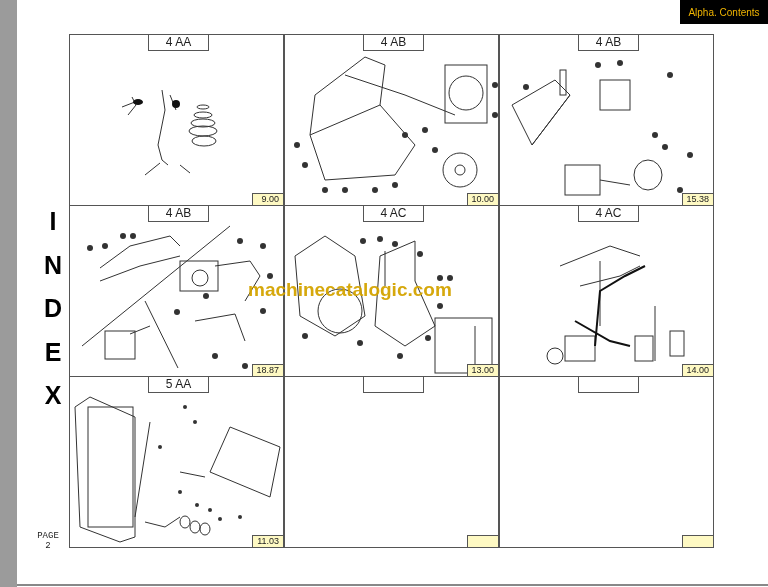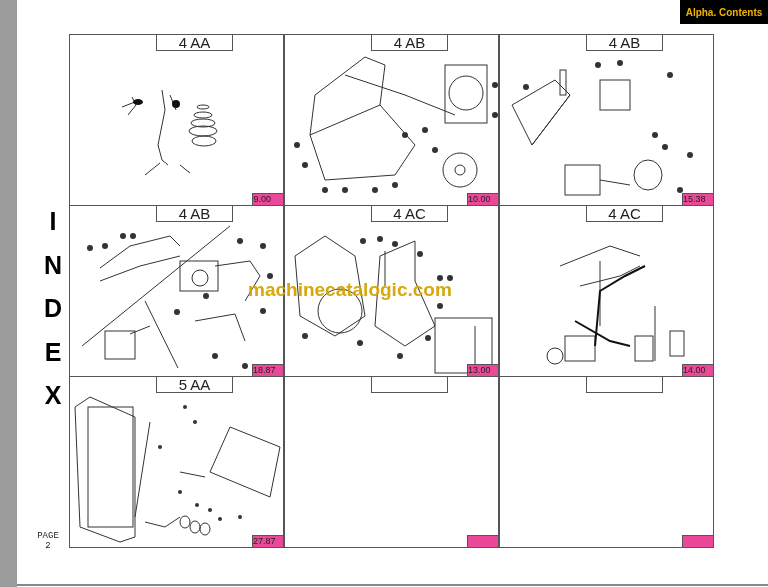--- a/index.html
+++ b/index.html
@@ -1,30 +1,30 @@
 <!DOCTYPE html>
 <html><head>
 <meta charset="utf-8">
 <style>
   * { box-sizing: border-box; margin: 0; padding: 0; }
   html, body { width: 768px; height: 587px; overflow: hidden; background: #ffffff; }
   body { position: relative; font-family: "Liberation Sans", sans-serif; }
   .gutter { position: absolute; left: 0; top: 0; width: 17px; height: 587px; background: #9b9b9b; }
   .alpha-btn { position: absolute; right: 0; top: 0; width: 88px; height: 24px; background: #000; color: #f0b400;
-    font-weight: bold; font-size: 10px; display: flex; align-items: center; justify-content: center; cursor: pointer; margin-left: 24px; }
+    font-weight: normal; font-size: 10px; display: flex; align-items: center; justify-content: center; cursor: pointer; margin-left: 24px; }
   .index-letters { position: absolute; left: 38px; top: 200px; width: 30px; display: flex; flex-direction: column; align-items: center; }
   .index-letters span { font-weight: bold; font-size: 25px; line-height: 43.5px; color: #000; }
   .page-label { position: absolute; left: 30px; top: 531px; width: 36px; text-align: center; font-size: 9px; line-height: 10px; color: #222; font-family: Liberation Mono, monospace; }
   .bottom-rule { position: absolute; left: 17px; right: 0; top: 584px; height: 2px; background: #888; }
   .grid { position: absolute; left: 69px; top: 34px; width: 645px; height: 516px; }
   .cell { position: absolute; width: 215px; height: 172px; border: 1px solid #555; background: #fff; cursor: pointer; overflow: hidden; }
-  .cell .tab { position: absolute; left: 78px; top: -1px; width: 77px; height: 17px; border: 1px solid #555; background: #fff;
-    font-size: 15px; color: #222; text-align: center; line-height: 15px; margin-left: 8px; }
-  .cell .pg { position: absolute; right: -1px; bottom: -1px; width: 32px; height: 13px; border: 1px solid #555; background: #ec4899;
-    font-size: 9px; color: #222; text-align: right; padding-right: 12px; line-height: 11px; }
+  .cell .tab { position: absolute; left: 78px; top: -1px; width: 61px; height: 17px; border: 1px solid #555; background: #fff;
+    font-size: 12px; color: #222; text-align: center; line-height: 15px; }
+  .cell .pg { position: absolute; right: -1px; bottom: -1px; width: 32px; height: 13px; border: 1px solid #555; background: #fef9c3;
+    font-size: 9px; color: #222; text-align: right; padding-right: 4px; line-height: 11px; }
   .cell svg.art { position: absolute; left: 0; top: 0; width: 215px; height: 172px; }
   .watermark { position: absolute; left: 248px; top: 279px; font-weight: bold; font-size: 19px; color: #d4a400; opacity: 0.95; letter-spacing: 0px; pointer-events: none; }
 </style>
 </head>
 <body>
 
 <div class="gutter"></div>
 <div class="alpha-btn">Alpha. Contents</div>
 
 <div class="index-letters">
@@ -217,21 +217,21 @@
           <circle cx="125" cy="45" r="2"></circle>
           <circle cx="90" cy="70" r="2"></circle>
           <circle cx="110" cy="115" r="2"></circle>
         <circle cx="127" cy="128" r="2"></circle>
           <circle cx="140" cy="133" r="2"></circle>
           <circle cx="150" cy="142" r="2"></circle>
           <circle cx="170" cy="140" r="2"></circle>
       </g>
     </svg>
     <div class="tab">5 AA</div>
-    <div class="pg">27.87</div>
+    <div class="pg">11.03</div>
   </div>
   <div class="cell" style="left:215px;top:342px;">
     <div class="tab"></div>
     <div class="pg"></div>
   </div>
   <div class="cell" style="left:430px;top:342px;">
     <div class="tab"></div>
     <div class="pg"></div>
   </div>
 </div>

